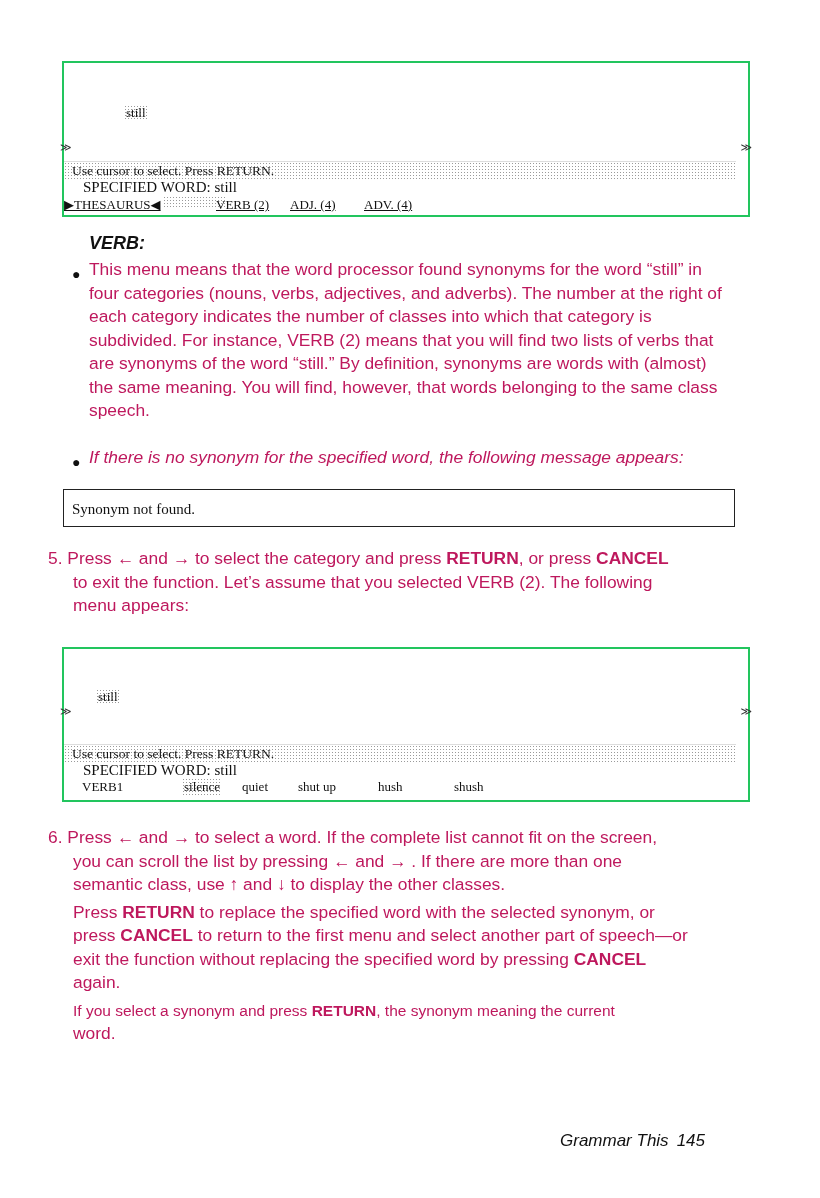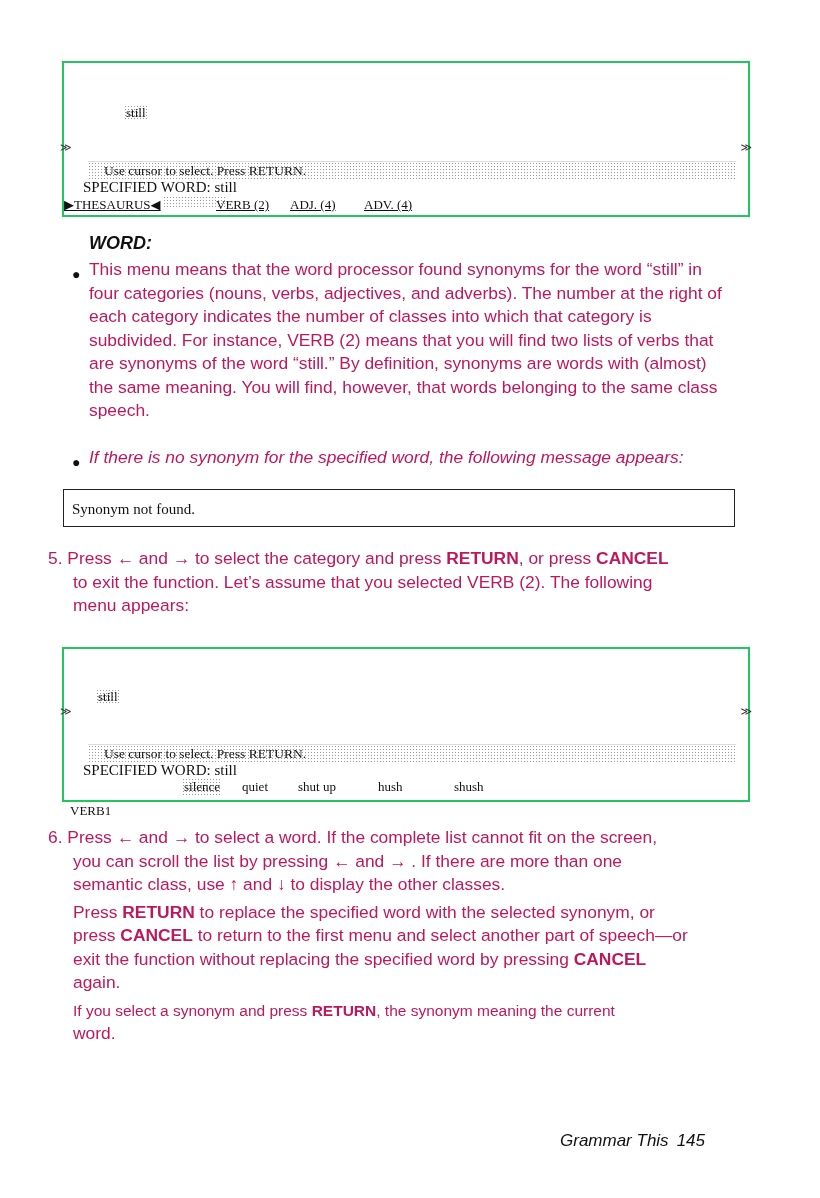--- a/index.html
+++ b/index.html
@@ -1,20 +1,20 @@
 <!DOCTYPE html>
 <html><head>
 <meta charset="utf-8">
 <style>
   html, body { margin: 0; padding: 0; background: #ffffff; }
   body { width: 820px; height: 1198px; position: relative; overflow: hidden; color: #111; font-family: "Liberation Sans", sans-serif; }
   .screen { position: absolute; border: 2px solid #22c55e; background: #fff; font-family: "Liberation Serif", serif; font-size: 13.5px; color: #111; }
   .screen .word { position: absolute; padding: 0 2px; background-image: radial-gradient(#999 0.8px, transparent 0.9px); background-size: 3px 3px; font-size: 13px; }
   .screen .tick { position: absolute; font-size: 11px; color: #333; }
-  .screen .prompt { position: absolute; left: 0; right: 12px; height: 17px; line-height: 17px; padding-left: 16px; background-image: radial-gradient(#9a9a9a 0.8px, transparent 0.9px); background-size: 3px 3px; border-top: 1px solid #ddd; margin-left: 24px; }
+  .screen .prompt { position: absolute; left: 0; right: 12px; height: 17px; line-height: 17px; padding-left: 8px; background-image: radial-gradient(#9a9a9a 0.8px, transparent 0.9px); background-size: 3px 3px; border-top: 1px solid #ddd; }
   .screen .spec { position: absolute; left: 19px; height: 16px; line-height: 16px; font-size: 15px; }
   .screen .menu { position: absolute; left: 0; right: 0; height: 17px; line-height: 17px; font-size: 13px; }
   .menu span { position: absolute; top: 0; }
   .tab-active { text-decoration: underline; text-align: center; }
   .dots { display: inline-block; background-image: radial-gradient(#999 0.8px, transparent 0.9px); background-size: 3px 3px; height: 13px; vertical-align: middle; }
   .cat { text-decoration: underline; }
   .msgbox { position: absolute; left: 63px; top: 489px; width: 672px; height: 38px; border: 1.5px solid #222; font-family: "Liberation Serif", serif; font-size: 15px; line-height: 38px; padding-left: 8px; box-sizing: border-box; }
   .text { position: absolute; font-size: 17.4px; line-height: 23.5px; color: #be185d; }
   .notes-title { position: absolute; left: 89px; top: 233px; font-weight: bold; font-style: italic; font-size: 18px; }
   .bullet { position: absolute; font-size: 14px; }
@@ -33,21 +33,21 @@
   <div class="prompt" style="top:98px;">Use cursor to select. Press RETURN.</div>
   <div class="spec" style="top:116px;">SPECIFIED WORD: still</div>
   <div class="menu" style="top:133px;">
     <span style="left:0px;"><span class="tab-active" style="position:static;">▶THESAURUS◀</span><span class="dots" style="width:62px; margin-left:2px;"></span></span>
     <span class="cat" style="left:152px;">VERB (2)</span>
     <span class="cat" style="left:226px;">ADJ. (4)</span>
     <span class="cat" style="left:300px;">ADV. (4)</span>
   </div>
 </div>
 
-<div class="notes-title">WORD:</div>
+<div class="notes-title">VERB:</div>
 <span class="bullet" style="left:72px; top:266px;">●</span>
 <div class="text" style="left:89px; top:258px; width:700px;">
   <div>This menu means that the word processor found synonyms for the word “still” in</div>
   <div>four categories (nouns, verbs, adjectives, and adverbs). The number at the right of</div>
   <div>each category indicates the number of classes into which that category is</div>
   <div>subdivided. For instance, VERB (2) means that you will find two lists of verbs that</div>
   <div>are synonyms of the word “still.” By definition, synonyms are words with (almost)</div>
   <div>the same meaning. You will find, however, that words belonging to the same class</div>
   <div>speech.</div>
 </div>
@@ -62,21 +62,21 @@
   <div style="padding-left:25px;">menu appears:</div>
 </div>
 
 <div class="screen" style="left:62px; top:647px; width:684px; height:151px;">
   <span class="word" style="left:32px; top:40px;">still</span>
   <span class="tick" style="left:-4px; top:56px;">≫</span>
   <span class="tick" style="right:-4px; top:56px;">≫</span>
   <div class="prompt" style="top:95px;">Use cursor to select. Press RETURN.</div>
   <div class="spec" style="top:113px;">SPECIFIED WORD: still</div>
   <div class="menu" style="top:129px;">
-    <span style="left:6px;margin-top:24px;">VERB1</span>
+    <span style="left:18px;">VERB1</span>
     <span class="dots" style="left:118px; height:auto; padding:0 2px;"><span style="position:static;">silence</span></span>
     <span style="left:178px;">quiet</span>
     <span style="left:234px;">shut up</span>
     <span style="left:314px;">hush</span>
     <span style="left:390px;">shush</span>
   </div>
 </div>
 
 <div class="text" style="left:48px; top:826px; width:740px;">
   <div><span>6.</span> <span>Press ←  and →  to select a word. If the complete list cannot fit on the screen,</span></div>

